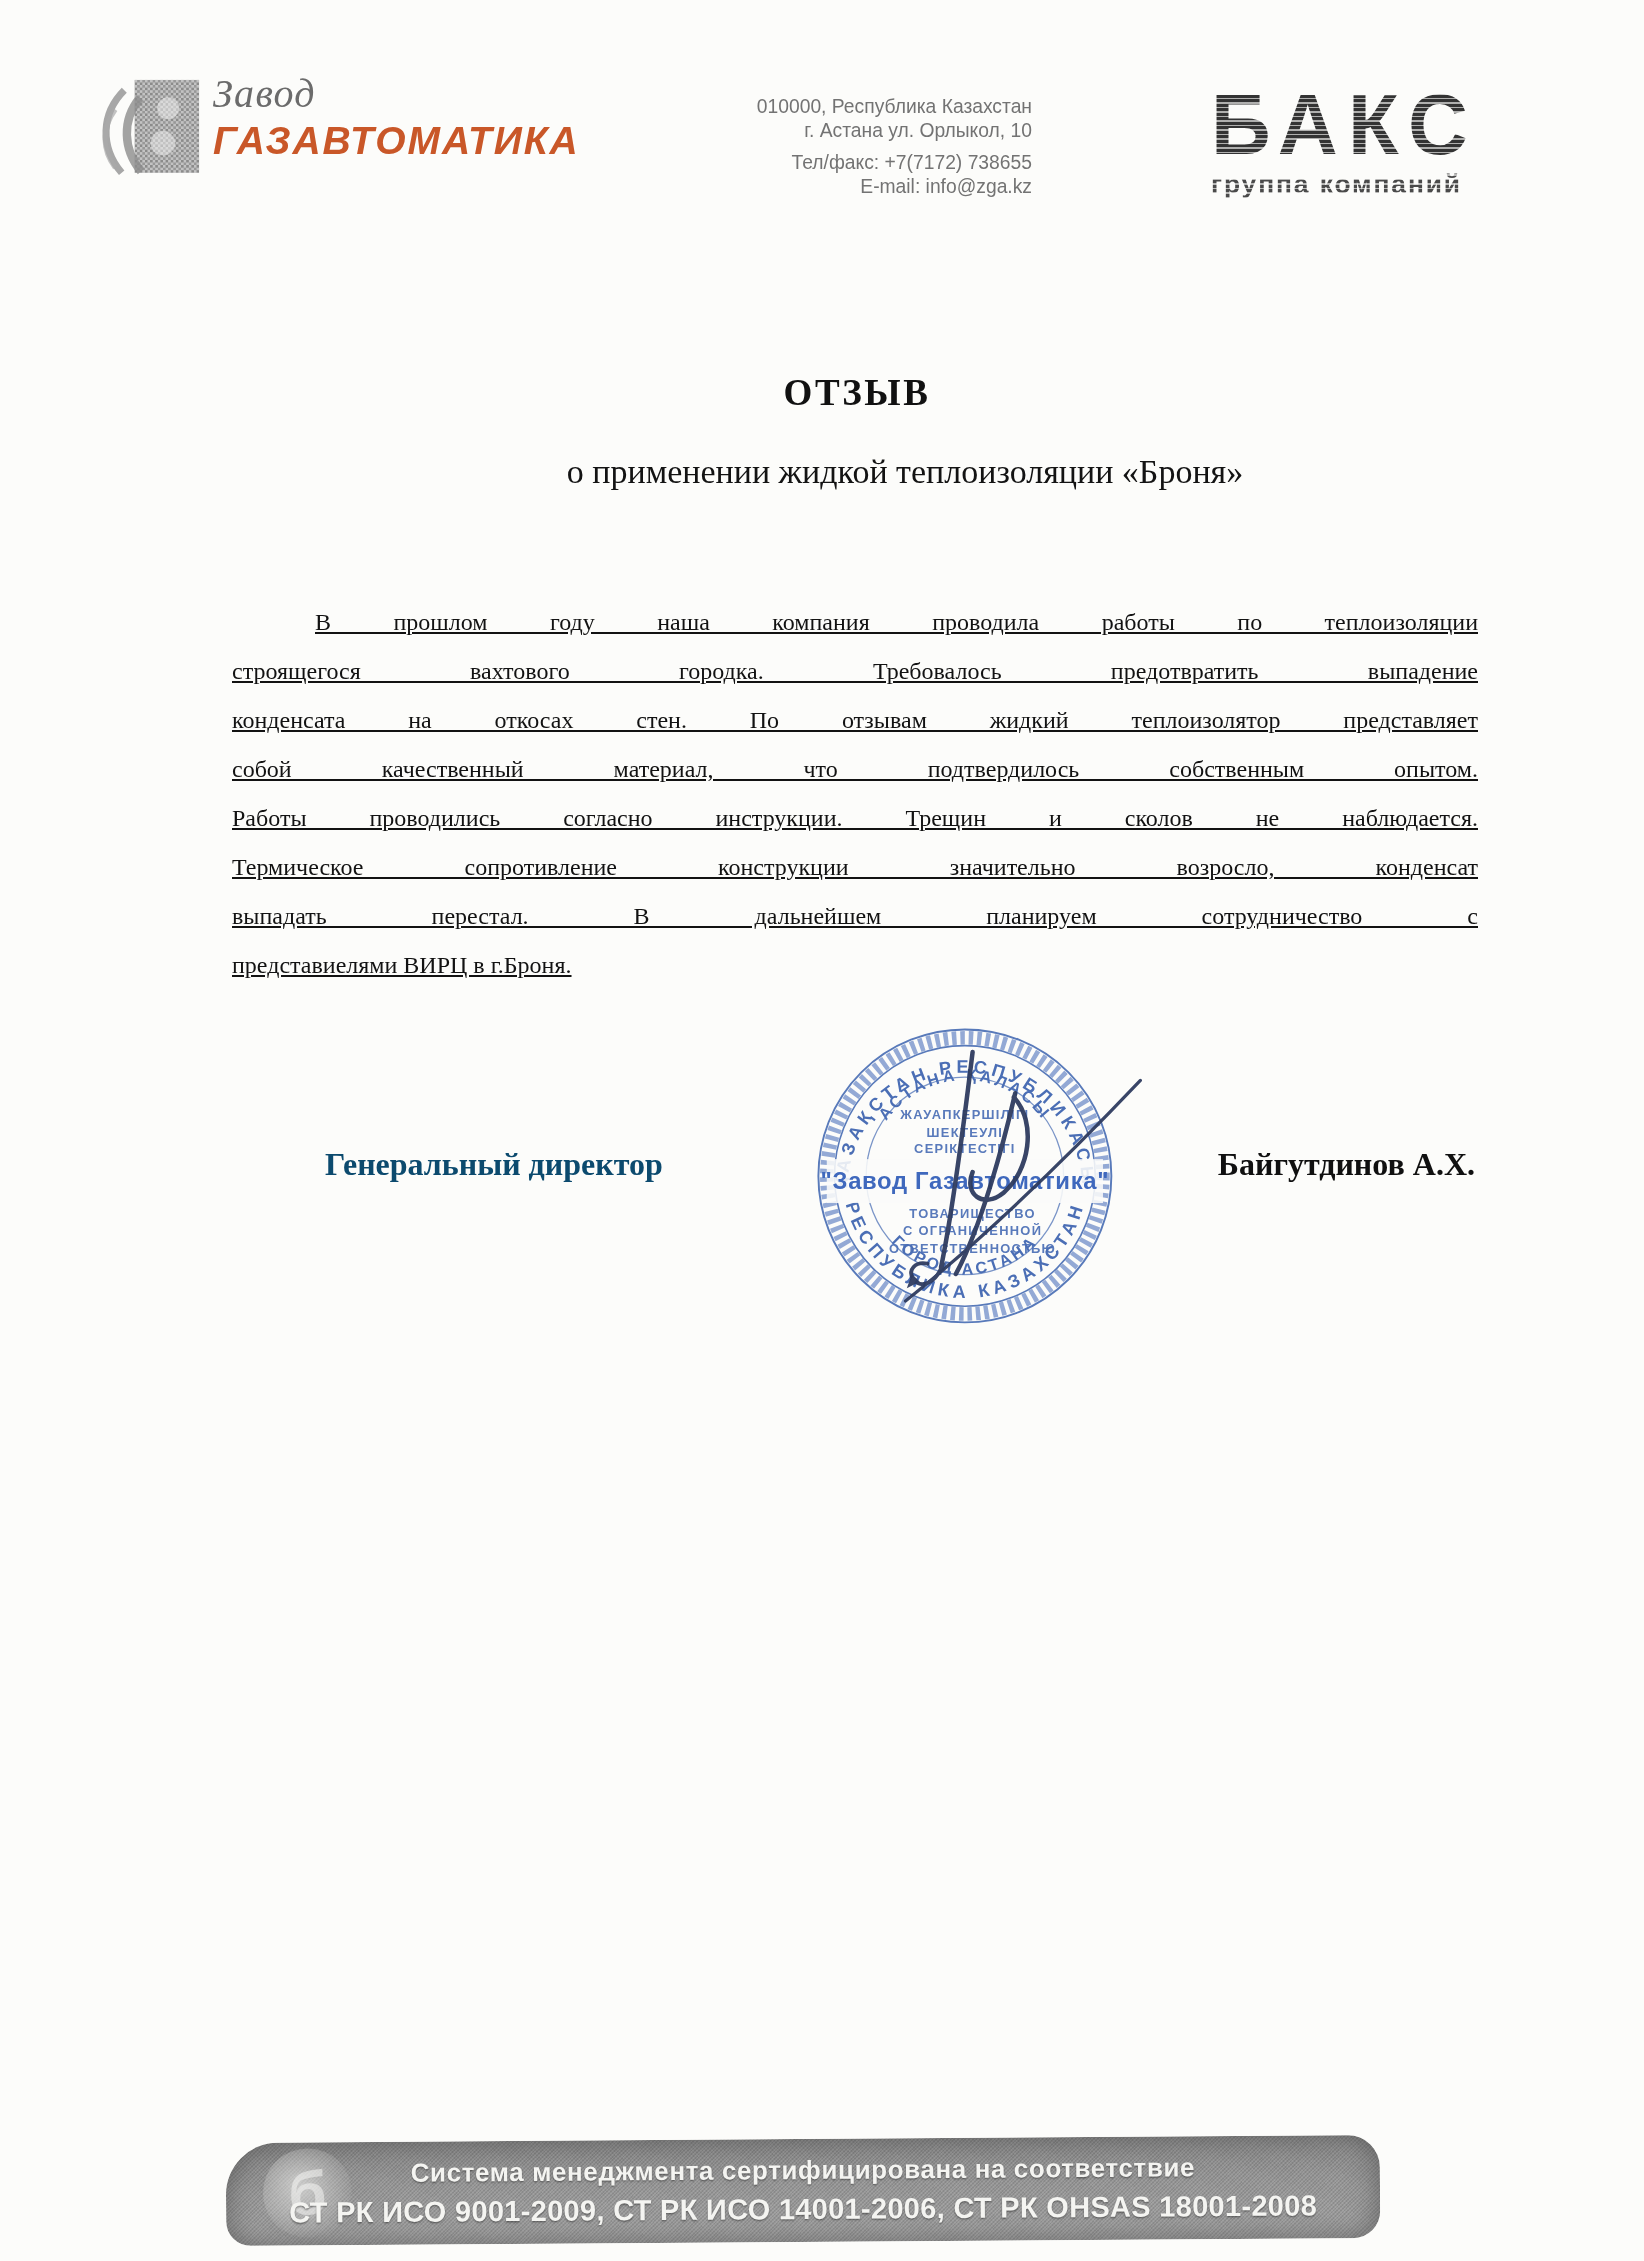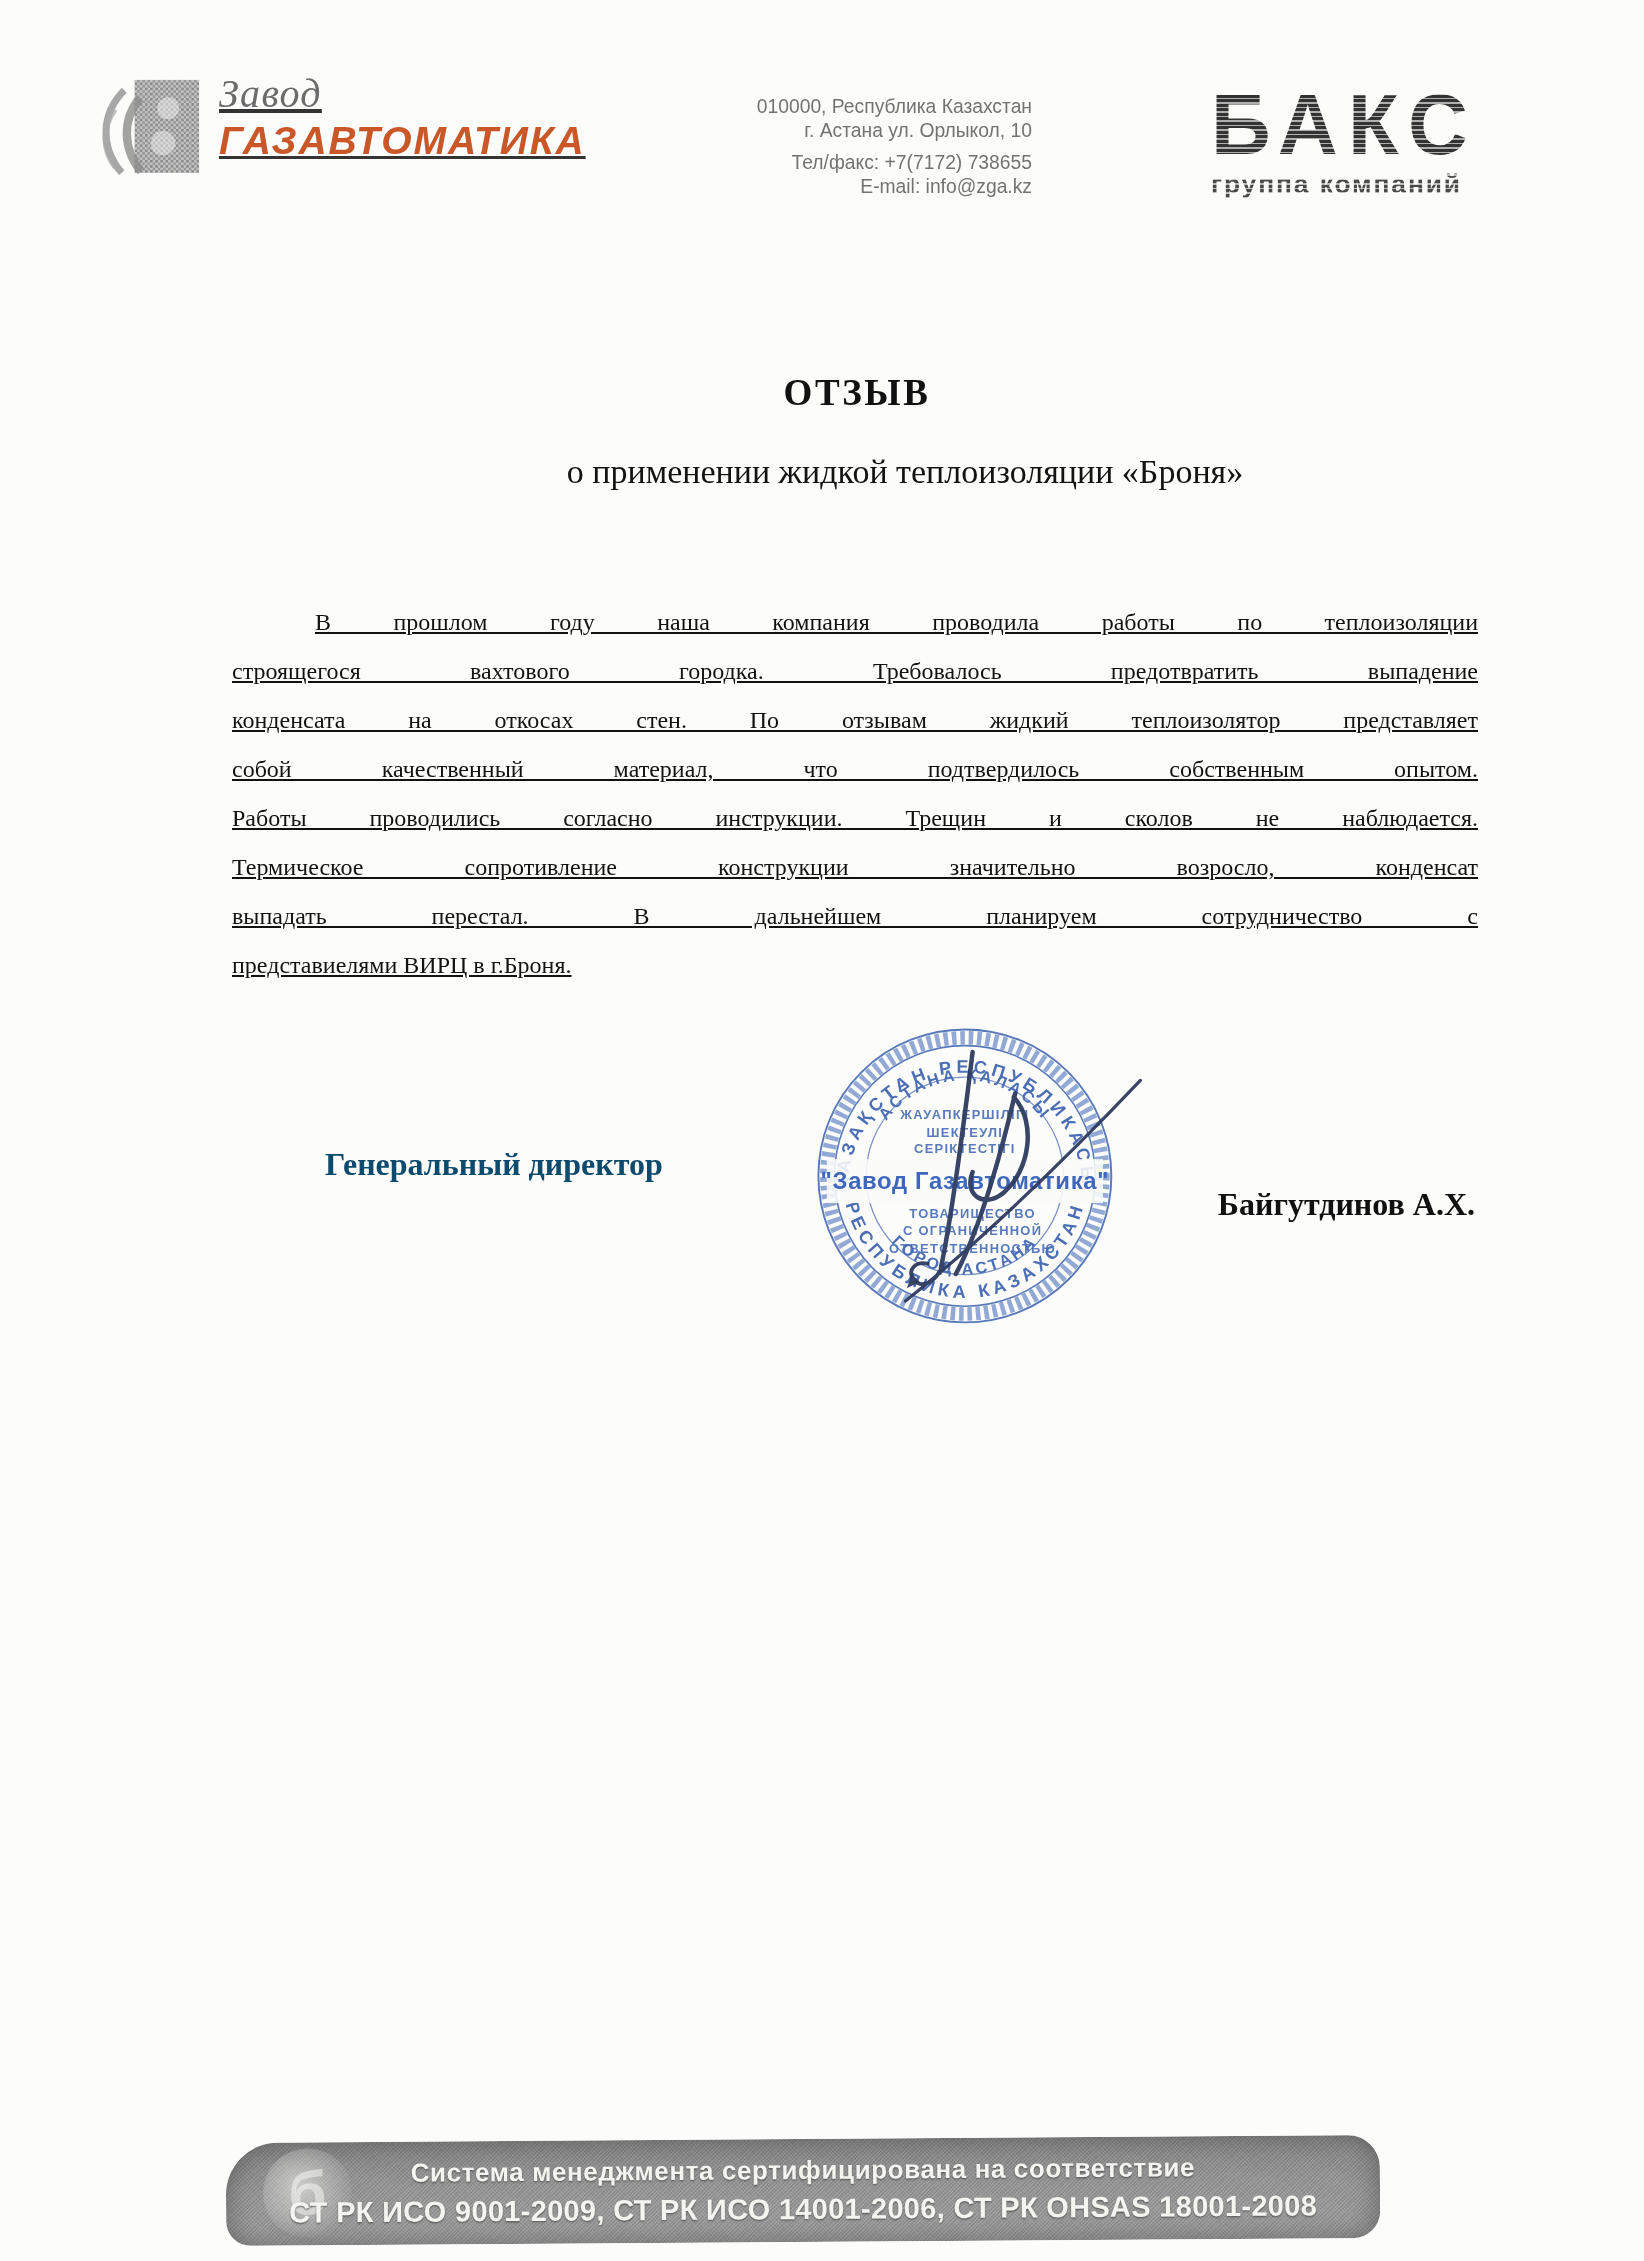--- a/index.html
+++ b/index.html
@@ -4,21 +4,21 @@
 <style>
   html,body{margin:0;padding:0;background:#e9e9e7;}
   .page{
     position:relative;width:1644px;height:2261px;margin:0 auto;
     background:#fcfcfa;overflow:hidden;
     font-family:"Liberation Serif",serif;color:#191919;
   }
   
   .logo-block{position:absolute;left:83px;top:72px;width:555px;height:123px;}
   .logo-icon{position:absolute;left:0;top:0;}
-  .logo-words{position:absolute;left:136px;top:-1.3px;opacity:.88;text-decoration:underline;}
+  .logo-words{position:absolute;left:130px;top:-1.3px;opacity:.88;}
   .logo-word1{font-family:"Liberation Serif",serif;font-style:italic;font-size:40px;
     color:#585858;letter-spacing:1.3px;line-height:45px;}
   .logo-word2{font-family:"Liberation Sans",sans-serif;font-style:italic;font-weight:bold;
     font-size:39px;color:#c2410c;letter-spacing:1.9px;line-height:50px;}
   .address-block{position:absolute;left:677px;top:95px;width:355px;text-align:right;
     font-family:"Liberation Sans",sans-serif;font-size:19.3px;line-height:24px;color:#737373;}
   .address-line.gap{margin-top:7.7px;}
   .baks-block{position:absolute;left:1211px;top:89px;width:297px;text-align:left;}
   .baks-name{font-family:"Liberation Sans",sans-serif;font-weight:900;font-size:83px;
     line-height:71px;letter-spacing:10.3px;color:#333;transform:scaleY(1.02);transform-origin:left top;}
@@ -32,21 +32,21 @@
   .doc-subtitle{position:absolute;left:0;right:0;top:453px;text-align:center;
     transform:translateX(83px);font-size:34px;color:#131313;}
   
   .body-text{position:absolute;left:232px;top:598px;width:1246px;font-size:24px;
     line-height:49px;color:#121212;text-decoration:underline;}
   .body-line{text-align:justify;text-align-last:justify;white-space:normal;}
   .body-line.first{text-indent:83px;}
   .body-line.last{text-align-last:left;}
   
   .sign-role{position:absolute;left:325px;top:1146px;font-weight:bold;font-size:32px;color:#0c4a6e;}
-  .sign-name{position:absolute;right:169px;top:1186px;font-weight:bold;font-size:32px;color:#101010;}
+  .sign-name{position:absolute;right:169px;top:1146px;font-weight:bold;font-size:32px;color:#101010;}
   .stamp-wrap{position:absolute;left:810px;top:1021px;width:342px;height:315px;opacity:.92;}
   .arc-lg{font-family:"Liberation Sans",sans-serif;font-weight:bold;font-size:28px;
     letter-spacing:7px;fill:#3c63b0;}
   .arc-md{font-family:"Liberation Sans",sans-serif;font-weight:bold;font-size:25px;
     letter-spacing:5px;fill:#3c63b0;}
   .stamp-small{font-family:"Liberation Sans",sans-serif;font-weight:bold;font-size:20px;
     letter-spacing:2px;fill:#3c63b0;opacity:.92;}
   .stamp-company{font-family:"Liberation Sans",sans-serif;font-weight:bold;font-size:37px;
     letter-spacing:1px;fill:#2f5cb8;}
   

